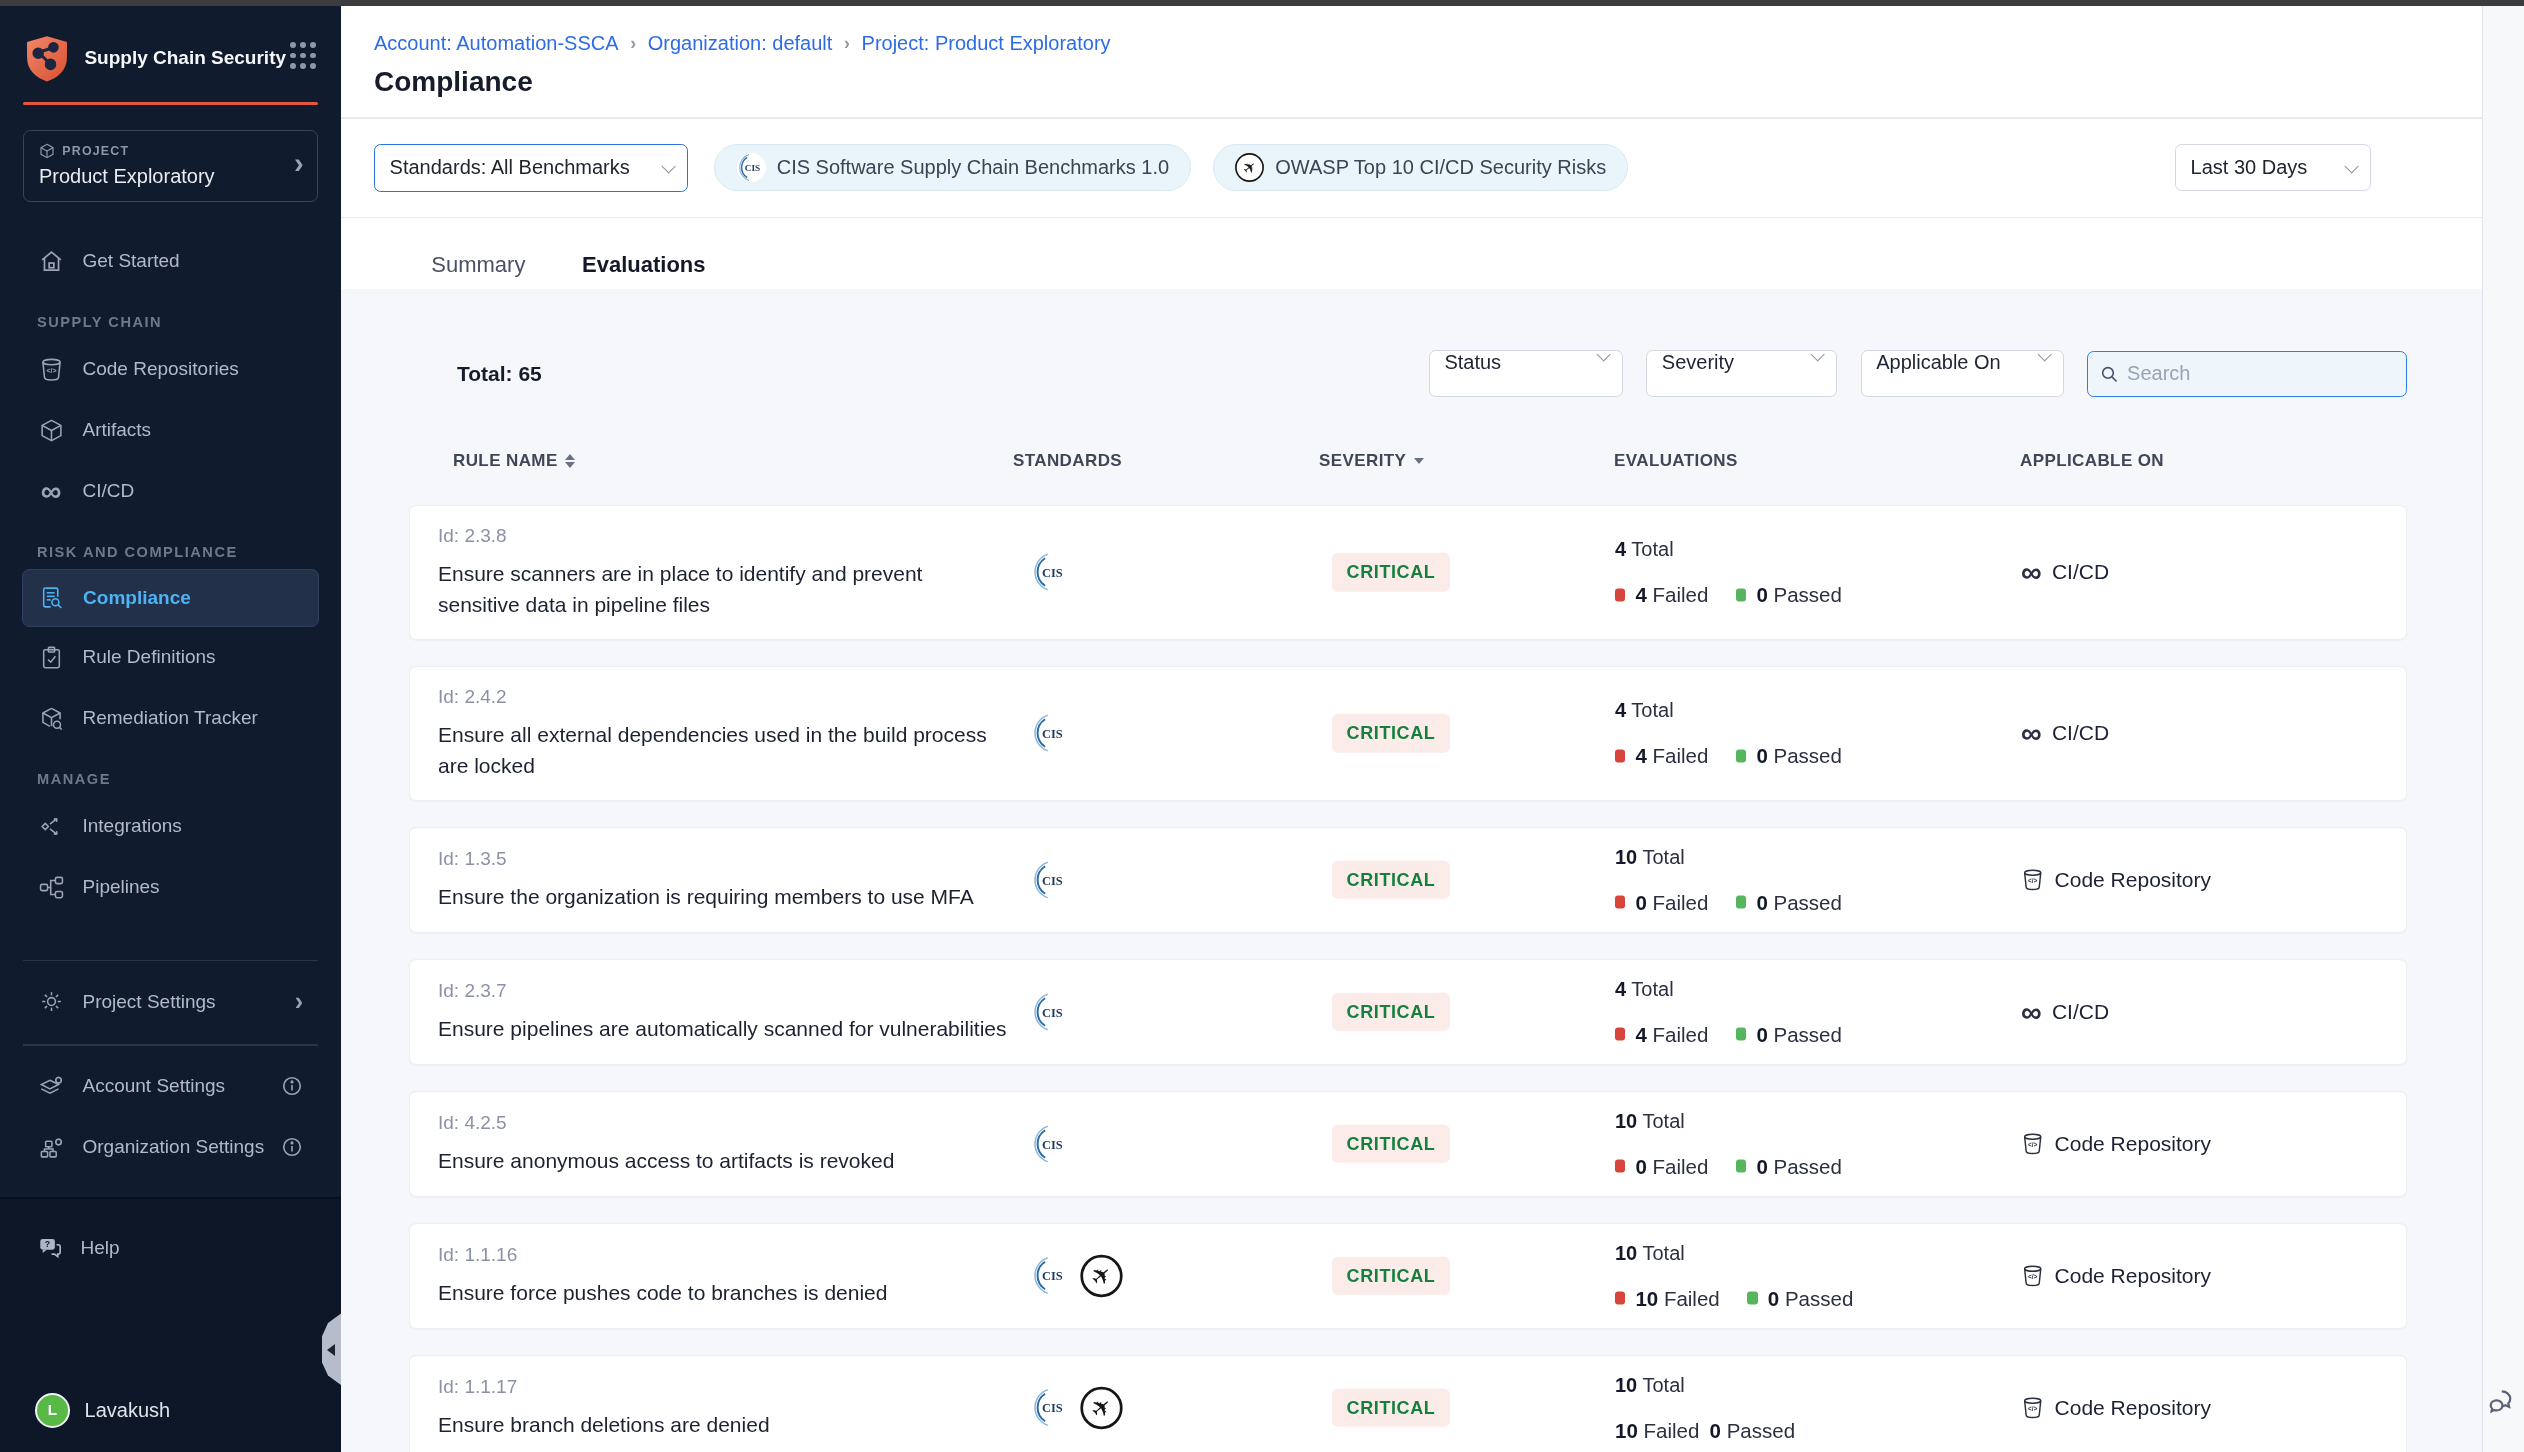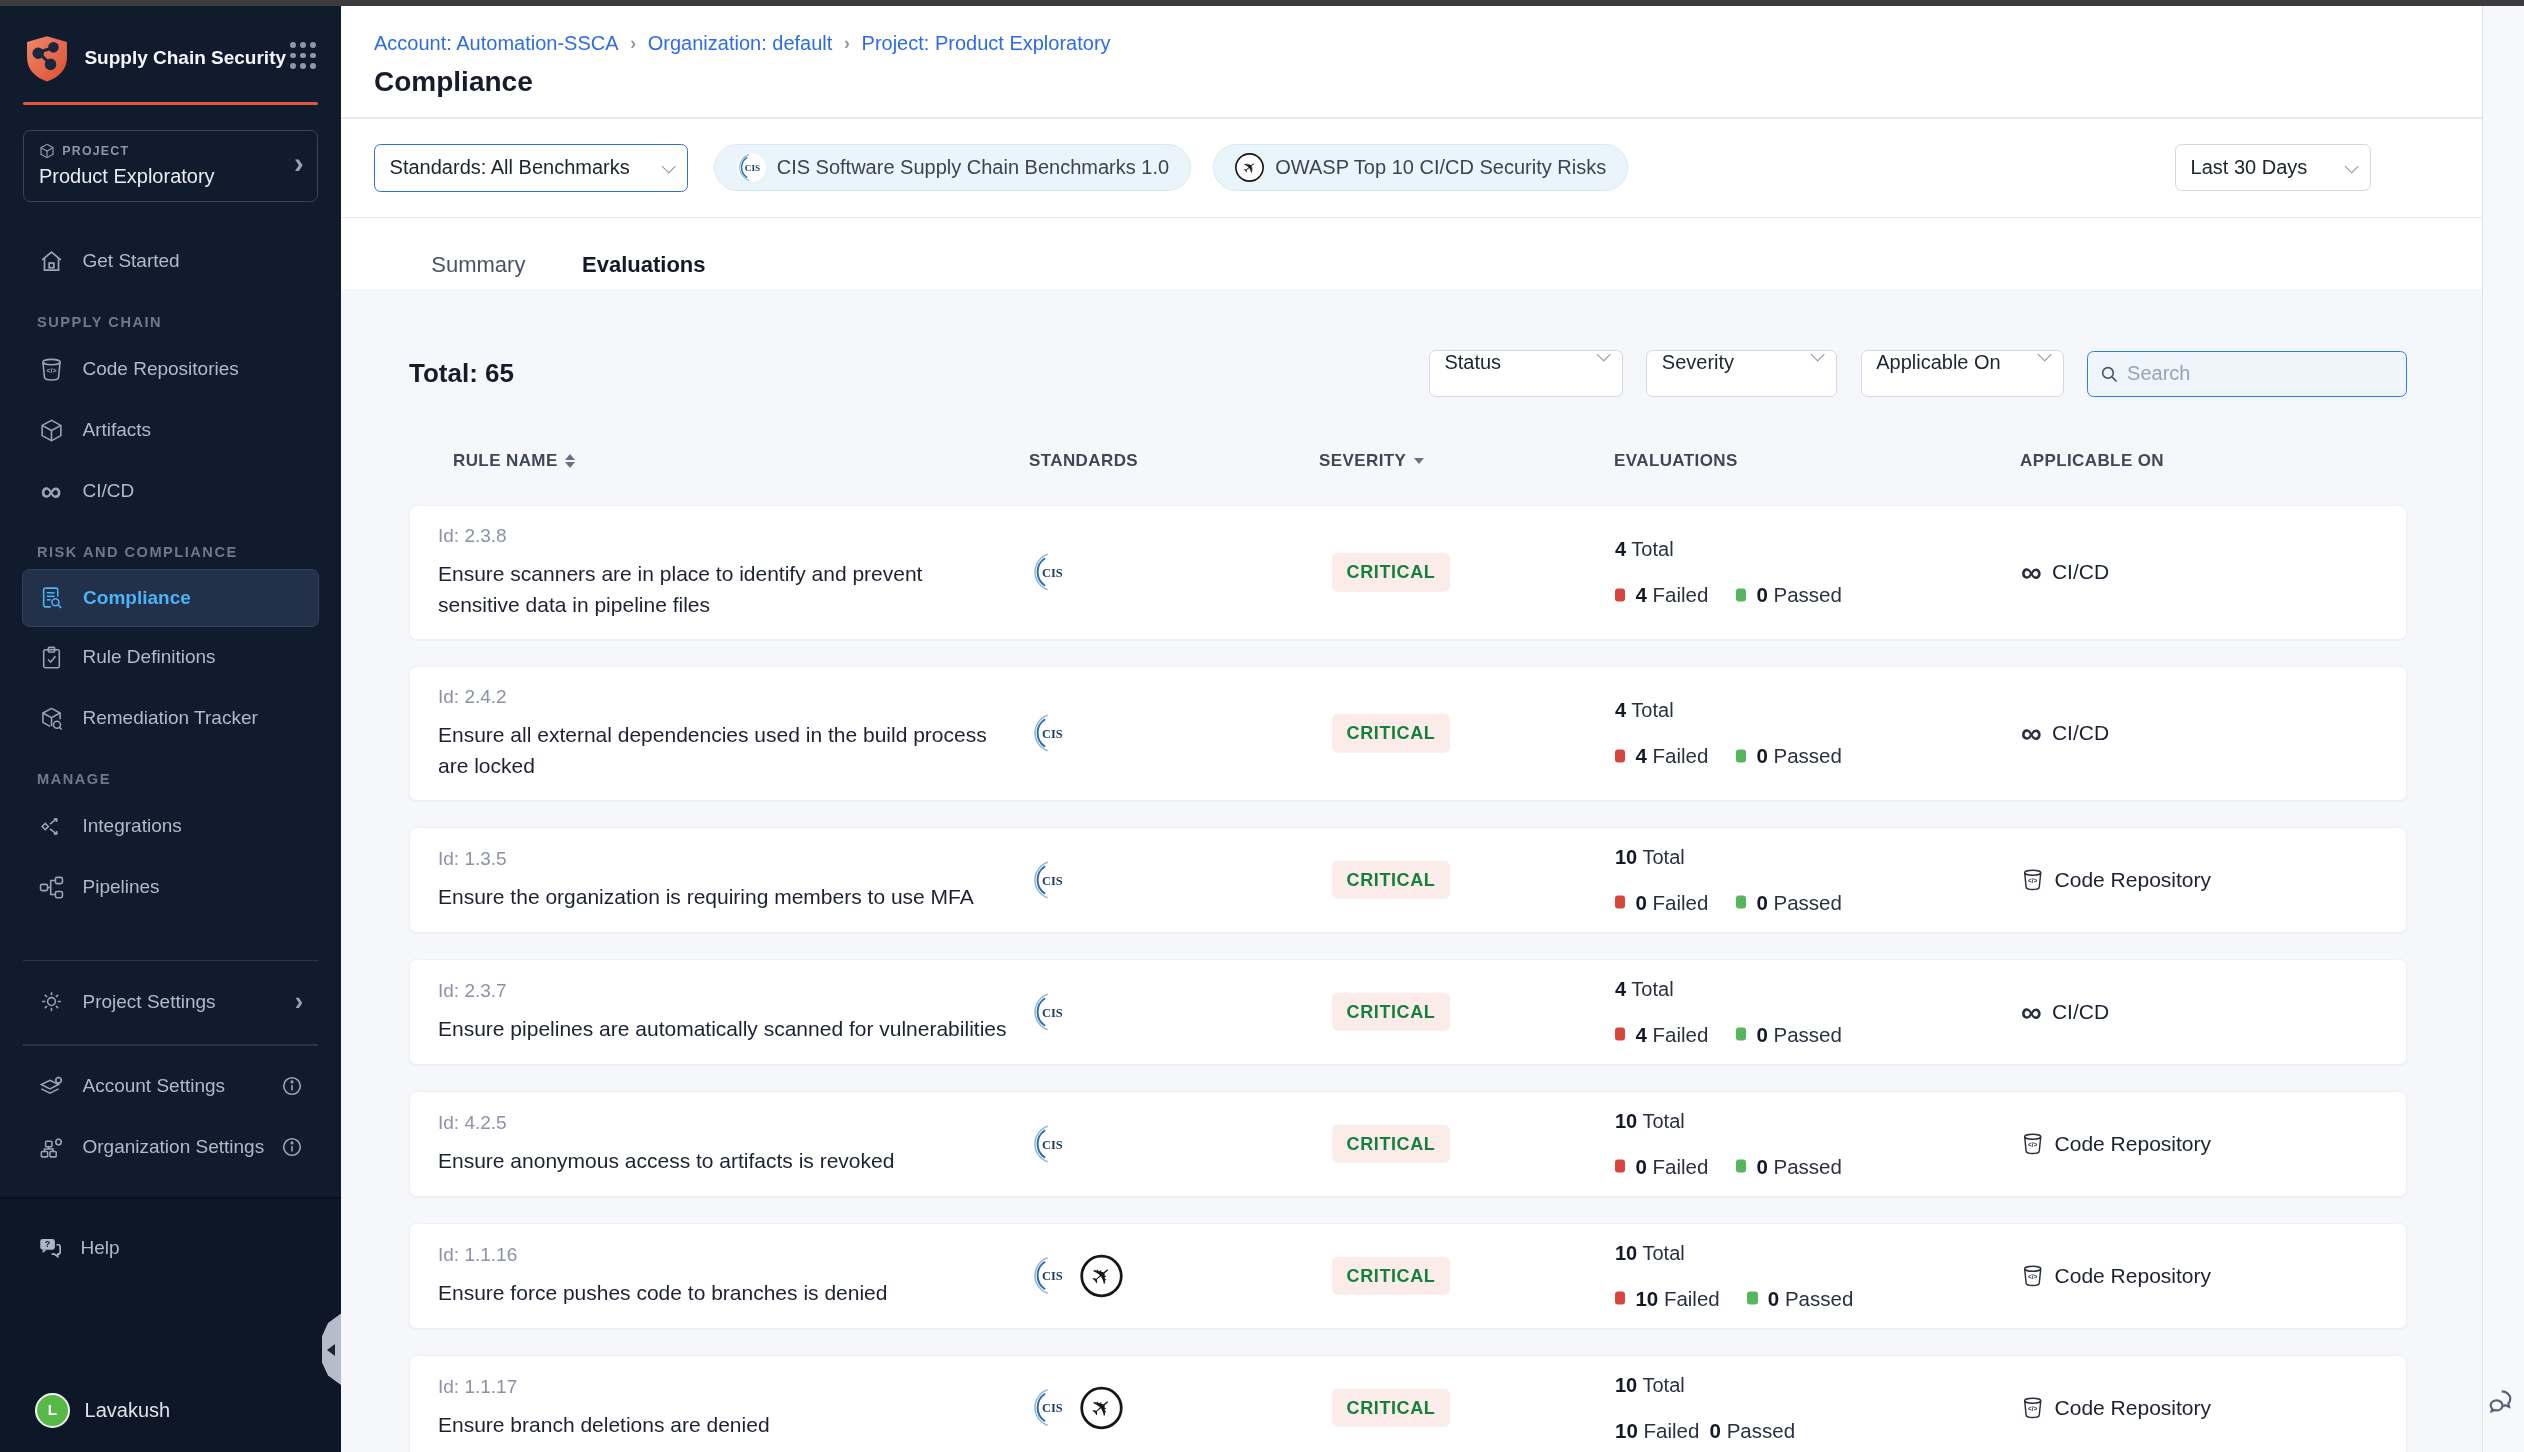--- a/index.html
+++ b/index.html
@@ -82,35 +82,35 @@
 
   .tabs { display:flex; gap:42px; padding-left:83px; margin-top:23.4px; }
   .tab { font-size:22px; color:#4b5164; padding:10.2px 7.3px 19px 7.3px; cursor:pointer; position:relative; }
   .tab.active { color:#14192a; font-weight:bold; }
   .tab.active::after { content:""; position:absolute; left:-2.9px; right:-2.9px; bottom:0; height:4.4px; border-radius:2.2px; background:#2b7de9; }
 
   .panel { position:absolute; left:0; top:283px; width:2141px; height:1164px; background:#f6f7fa; overflow:hidden; }
   .panel-inner { padding:0 75px 0 68px; }
 
   .list-controls { display:flex; align-items:center; margin-top:61px; height:48px; }
-  .total-label { font-size:26px; font-weight:bold; color:#171c2b; }
+  .total-label { font-size:21px; font-weight:bold; color:#171c2b;margin-left:48px; }
   .controls-right { margin-left:auto; display:flex; align-items:center; gap:23.4px; }
   .flt-select { display:flex; align-items:flex-start; justify-content:space-between; height:47px; background:#fff;
     border:1.1px solid #d4d8e3; border-radius:6.6px; padding:0 14.6px; cursor:pointer; }
   .flt-select span { font-size:20px; color:#1d2433; }
   .flt-status { width:194px; } .flt-severity { width:191px; } .flt-appl { width:203px; }
   .search-box { display:flex; align-items:center; gap:8.8px; width:320px; height:46px;
     border:1.8px solid #2b7de9; border-radius:6.6px; background:#eef6fb; padding:0 11.7px; }
   .search-box input { border:none; outline:none; background:transparent; font-size:20px; color:#1d2433; width:100%;
     font-family:"Liberation Sans", sans-serif; }
   .search-box input::placeholder { color:#9aa2b5; }
 
   .thead { position:relative; height:29px; margin-top:53px; }
   .th { position:absolute; top:0; font-size:17px; font-weight:bold; color:#3f4656; letter-spacing:0.4px; display:flex; align-items:center; gap:7.3px; cursor:pointer; }
-  .th-rule { left:44px; } .th-std { left:620px; } .th-sev { left:910px; } .th-eval { left:1205px; } .th-appl { left:1611px; }
+  .th-rule { left:44px; } .th-std { left:604px; } .th-sev { left:910px; } .th-eval { left:1205px; } .th-appl { left:1611px; }
   .sort-stack { display:flex; flex-direction:column; gap:2.2px; }
   .tri-up { width:0; height:0; border-left:5.1px solid transparent; border-right:5.1px solid transparent; border-bottom:6.6px solid #6a7186; }
   .tri-down { width:0; height:0; border-left:5.1px solid transparent; border-right:5.1px solid transparent; border-top:6.6px solid #6a7186; }
 
   .rows { margin-top:25px; display:flex; flex-direction:column; gap:26px; }
   .row-card { position:relative; background:#fff; border:0.7px solid #edeff4; border-radius:7.3px; min-height:106px;
     box-shadow:0 0.7px 1.5px rgba(20,30,60,0.04); cursor:pointer; display:flex; align-items:center; padding:19px 0; }
   .cell { position:absolute; }
   .name-cell { position:static; margin-left:28px; width:577px; }
   .row-id { color:#8b91a7; font-size:19px; }

